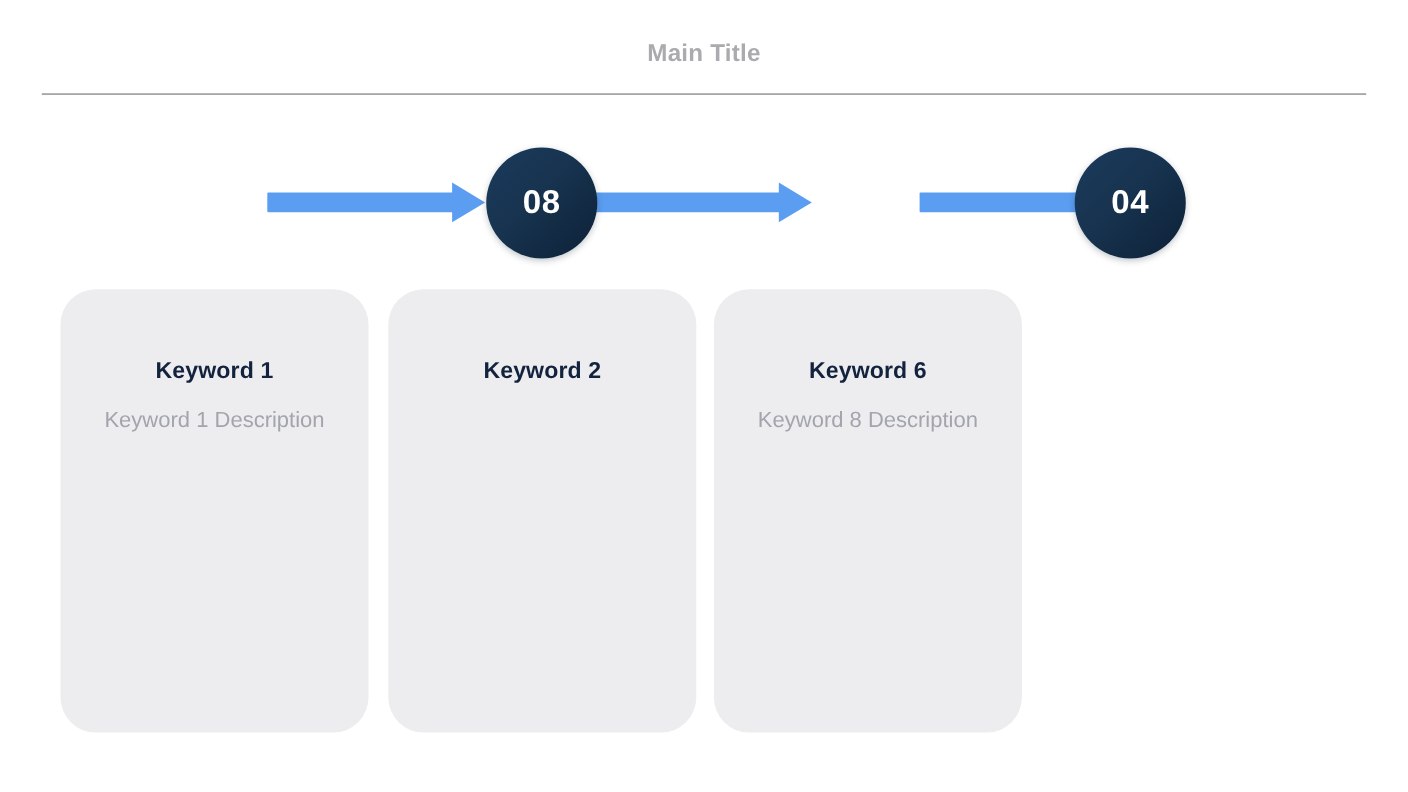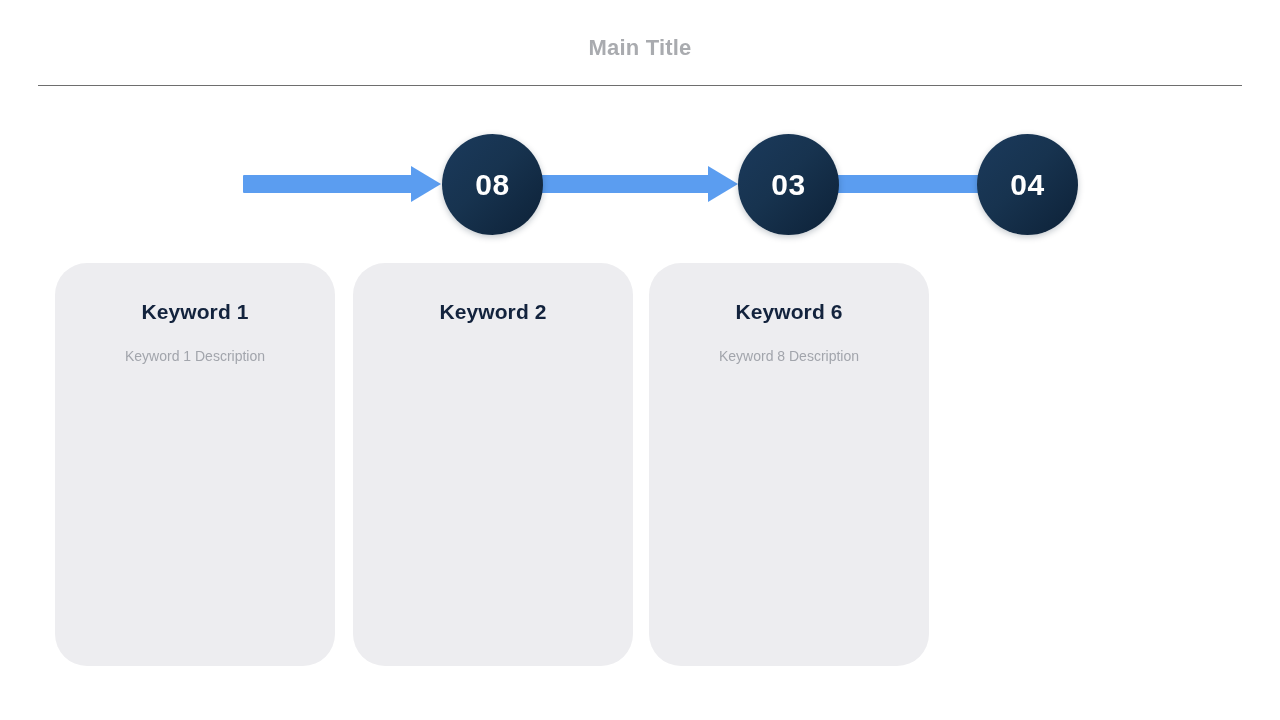--- a/index.html
+++ b/index.html
@@ -126,40 +126,40 @@
   }
 
   .card {
     position: absolute;
     top: 0;
     width: 280px;
     height: 403px;
     background: #ededf0;
     border-radius: 32px;
     box-sizing: border-box;
-    padding-top: 36px;
+    padding-top: 62px;
     text-align: center;
   }
 
   .card-1 { left: 0px; }
   .card-2 { left: 298px; }
   .card-3 { left: 594px; }
   .card-4 { left: 890px; }
 
   .card-title {
     font-size: 21px;
     font-weight: bold;
     color: #13233d;
     line-height: 26px;
     margin: 0 0 20px 0;
     letter-spacing: 0.1px;
   }
 
   .card-desc {
-    font-size: 14px;
+    font-size: 20px;
     font-weight: 400;
     color: #a2a5ac;
     line-height: 22px;
     margin: 0;
     padding: 0 14px;
   }
 </style>
 </head>
 <body>
 
@@ -180,23 +180,20 @@
       <div class="head"></div>
     </div>
     <div class="arrow arrow-3">
       <div class="shaft"></div>
       <div class="head"></div>
     </div>
 
     <div class="step-circle circle-2">
       <span class="step-num">08</span>
     </div>
-    <div class="step-circle circle-3">
-      <span class="step-num">03</span>
-    </div>
     <div class="step-circle circle-4">
       <span class="step-num">04</span>
     </div>
 
   </div>
 
   <div class="cards">
 
     <div class="card card-1">
       <div class="card-title">Keyword 1</div>

